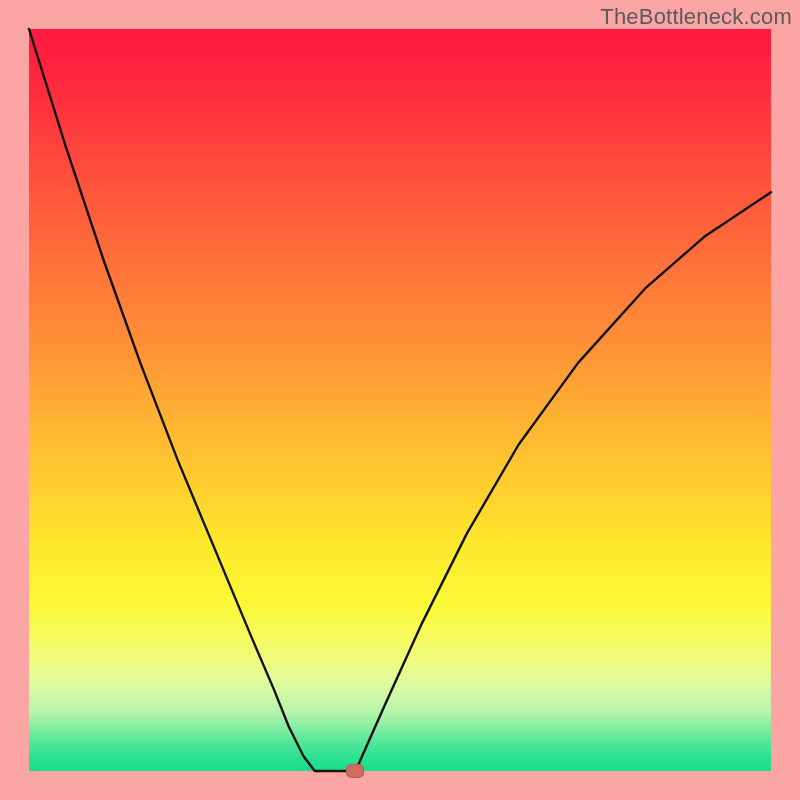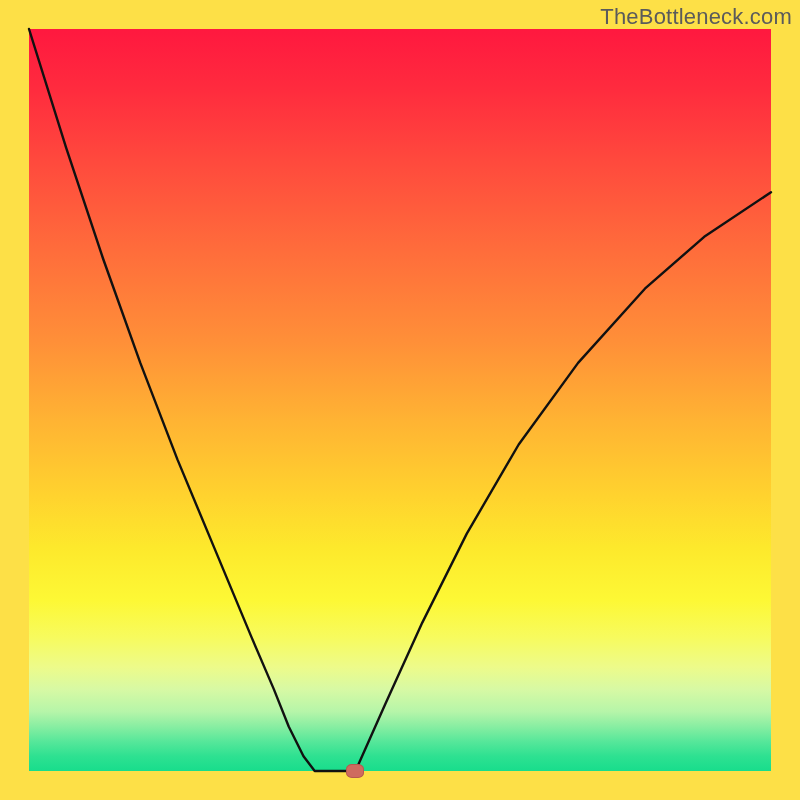--- a/index.html
+++ b/index.html
@@ -10,21 +10,21 @@
     background: #000;
     overflow: hidden;
     font-family: Arial, Helvetica, sans-serif;
   }
   .frame {
     position: absolute;
     left: 0;
     top: 0;
     width: 800px;
     height: 800px;
-    background: #fde047;
+    background: #fca5a5;
   }
   .plot-area {
     position: absolute;
     left: 29px;
     top: 29px;
     width: 742px;
     height: 742px;
     
     background: linear-gradient(
       to bottom,

